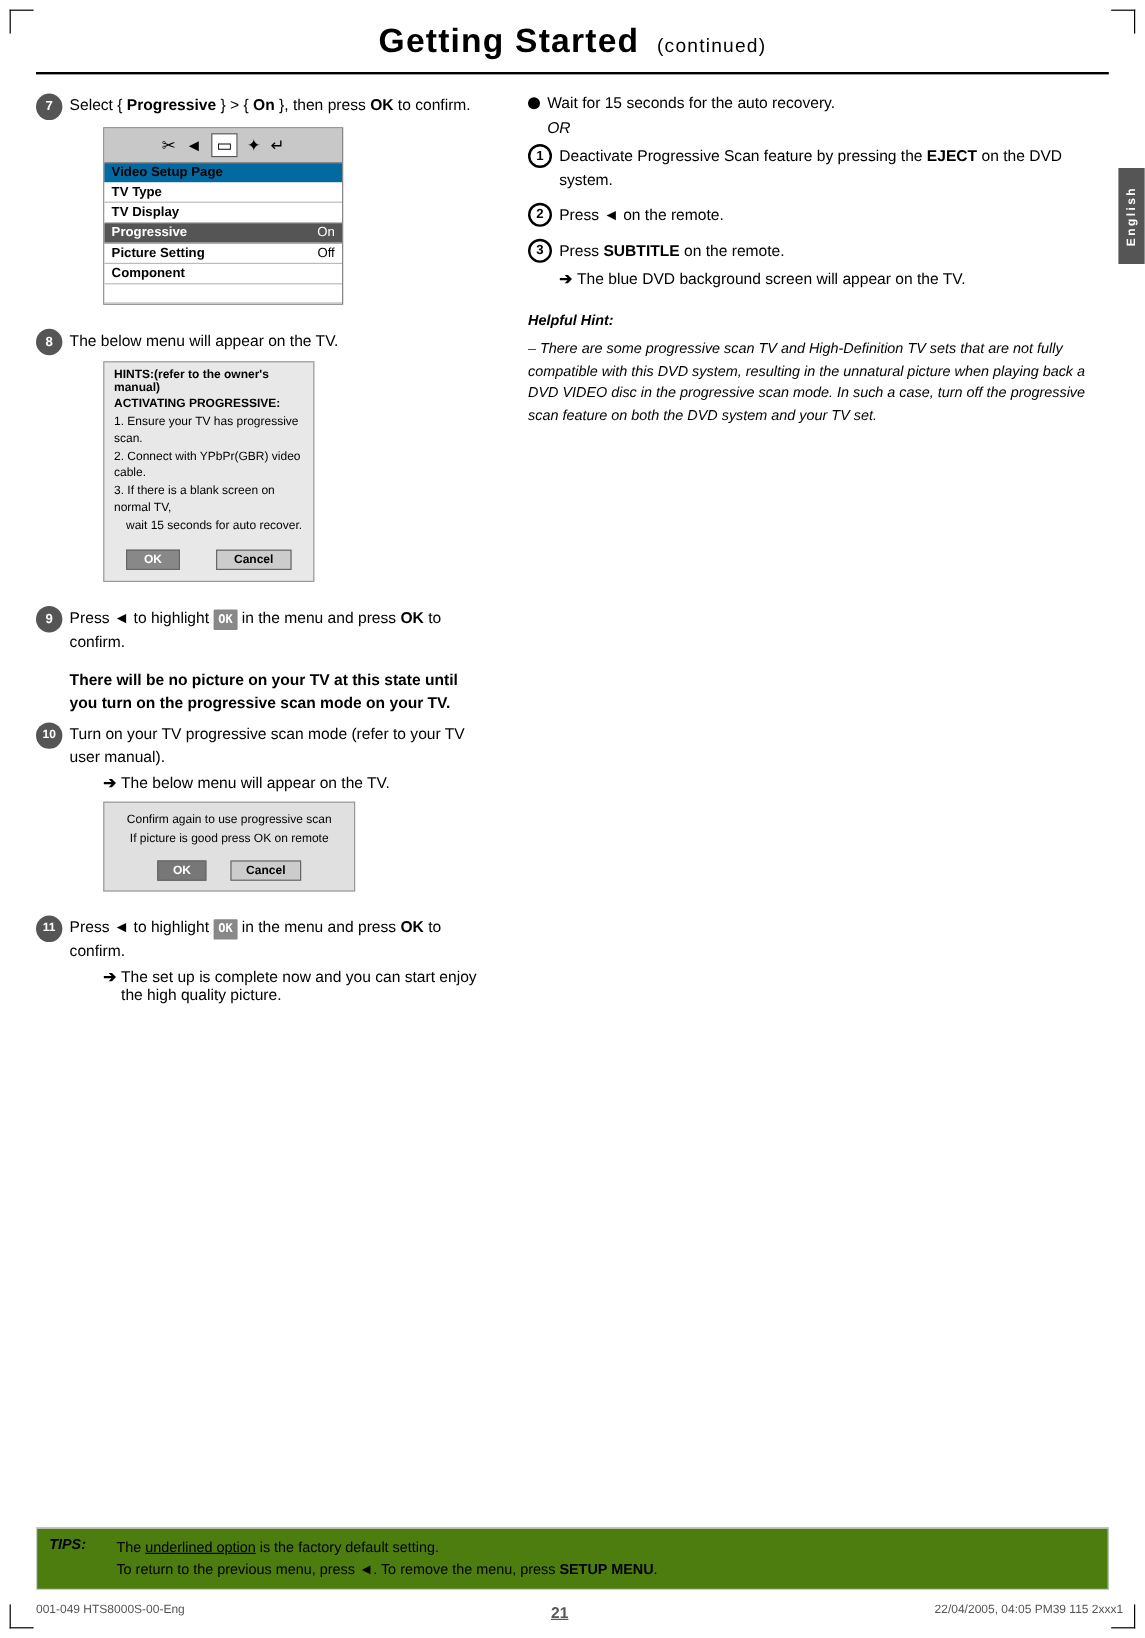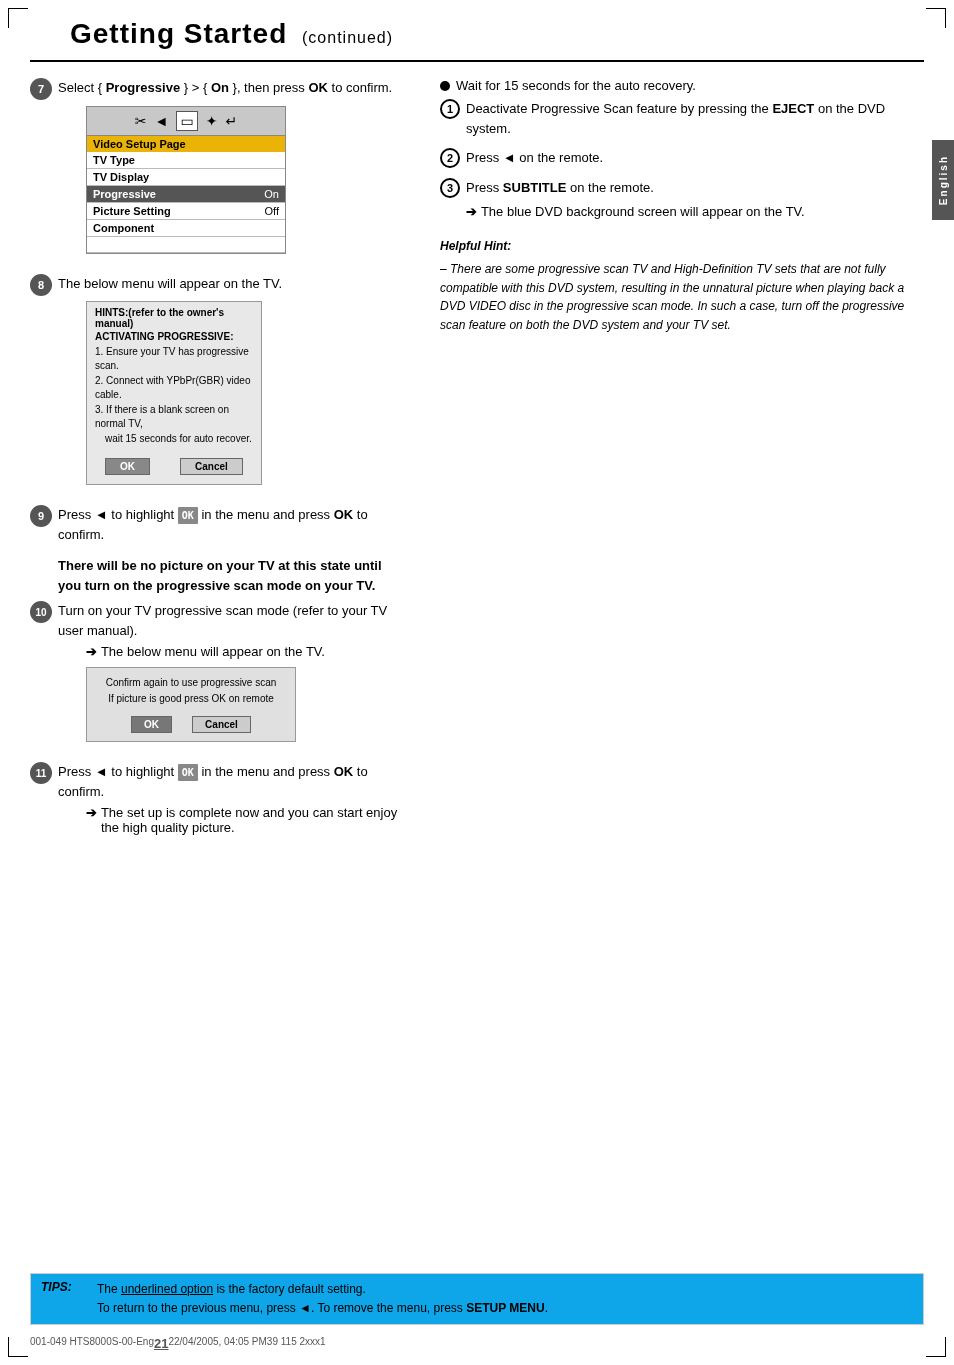--- a/index.html
+++ b/index.html
@@ -40,21 +40,21 @@
       color: #fff;
       font-size: 10px;
       font-weight: bold;
       writing-mode: vertical-rl;
       transform: rotate(180deg);
       letter-spacing: 2px;
     }
 
     
     .page-header {
-      text-align: left;
+      text-align: center;
       padding: 18px 40px 10px 40px;
       border-bottom: 2px solid #000;
       margin: 0 30px;
     }
     .page-header h1 {
       font-size: 28px;
       font-weight: 900;
       letter-spacing: 1px;
     }
     .page-header h1 .continued {
@@ -128,21 +128,21 @@
     }
     .vsp-icon {
       font-size: 14px;
     }
     .vsp-icon-highlight {
       background: #fff;
       border: 1px solid #555;
       padding: 1px 3px;
     }
     .vsp-title-row {
-      background: #eab308;
+      background: #0369a1;
       padding: 2px 6px;
       font-size: 11px;
       font-weight: bold;
       color: #000;
     }
     .vsp-rows {
       background: #ffffff;
     }
     .vsp-row {
       display: flex;
@@ -294,21 +294,21 @@
       line-height: 1.55;
     }
 
     
     .tips-bar {
       position: absolute;
       bottom: 40px;
       left: 30px;
       right: 30px;
       border: 1px solid #ccc;
-      background: #0ea5e9;
+      background: #4d7c0f;
       padding: 6px 10px;
       font-size: 12px;
       display: flex;
       gap: 16px;
       align-items: flex-start;
     }
     .tips-label {
       font-weight: bold;
       font-style: italic;
       min-width: 40px;
@@ -316,21 +316,21 @@
     .tips-content { flex: 1; line-height: 1.6; }
     .tips-content u { text-decoration: underline; }
 
     
     .page-footer {
       position: absolute;
       bottom: 14px;
       left: 30px;
       right: 18px;
       display: flex;
-      justify-content: flex-start;
+      justify-content: space-between;
       font-size: 10px;
       color: #555;
     }
 
     
     .sub-arrow-item {
       display: flex;
       align-items: flex-start;
       gap: 4px;
       margin-left: 28px;
@@ -489,20 +489,21 @@
   </div>
 
   <div class="right-col">
 
 
     <div class="right-bullet-item">
       <div class="bullet-circle"></div>
       <span>Wait for 15 seconds for the auto recovery.</span>
     </div>
 
+    <div class="or-text">OR</div>
 
     <div class="right-step">
       <div class="step-num-circle" style="background:#fff; color:#000; border:2px solid #000; min-width:20px; width:20px; height:20px; font-size:11px;">1</div>
       <div class="right-step-content">
         Deactivate Progressive Scan feature by pressing the <strong>EJECT</strong> on the DVD system.
       </div>
     </div>
 
     <div class="right-step">
       <div class="step-num-circle" style="background:#fff; color:#000; border:2px solid #000; min-width:20px; width:20px; height:20px; font-size:11px;">2</div>

